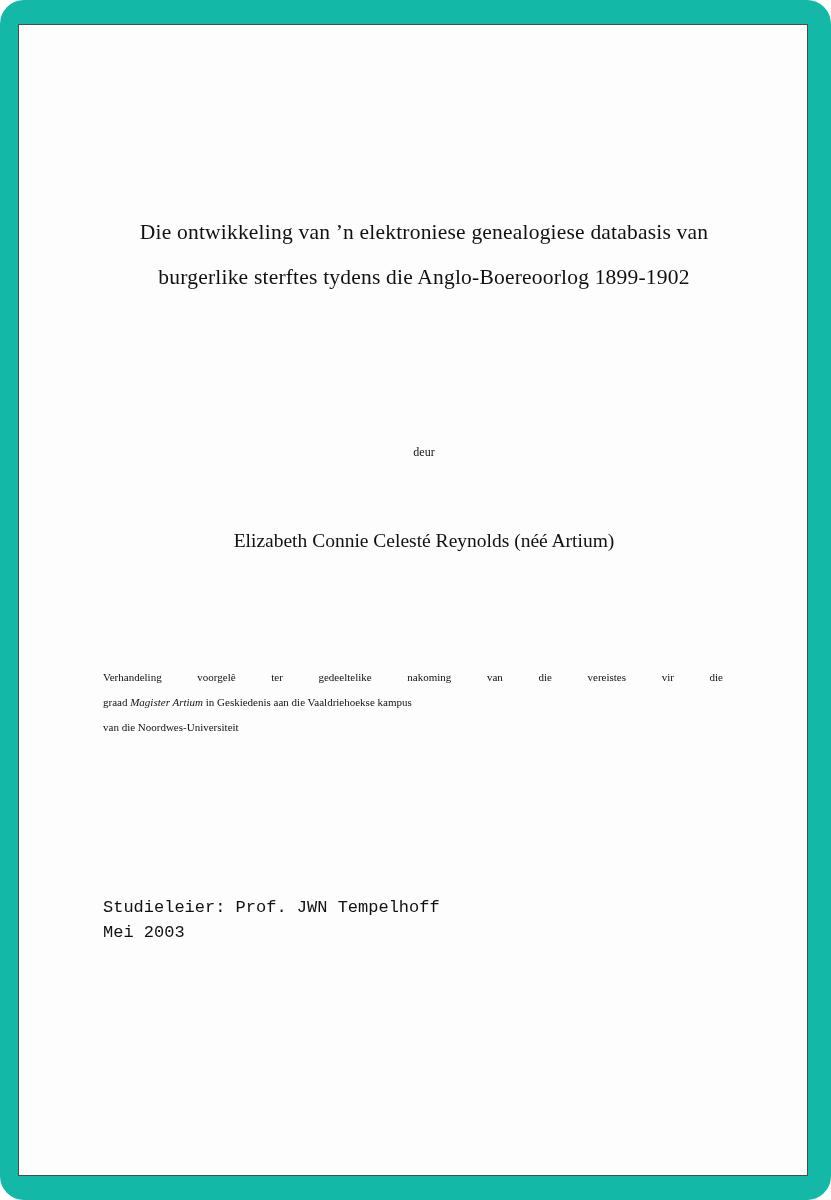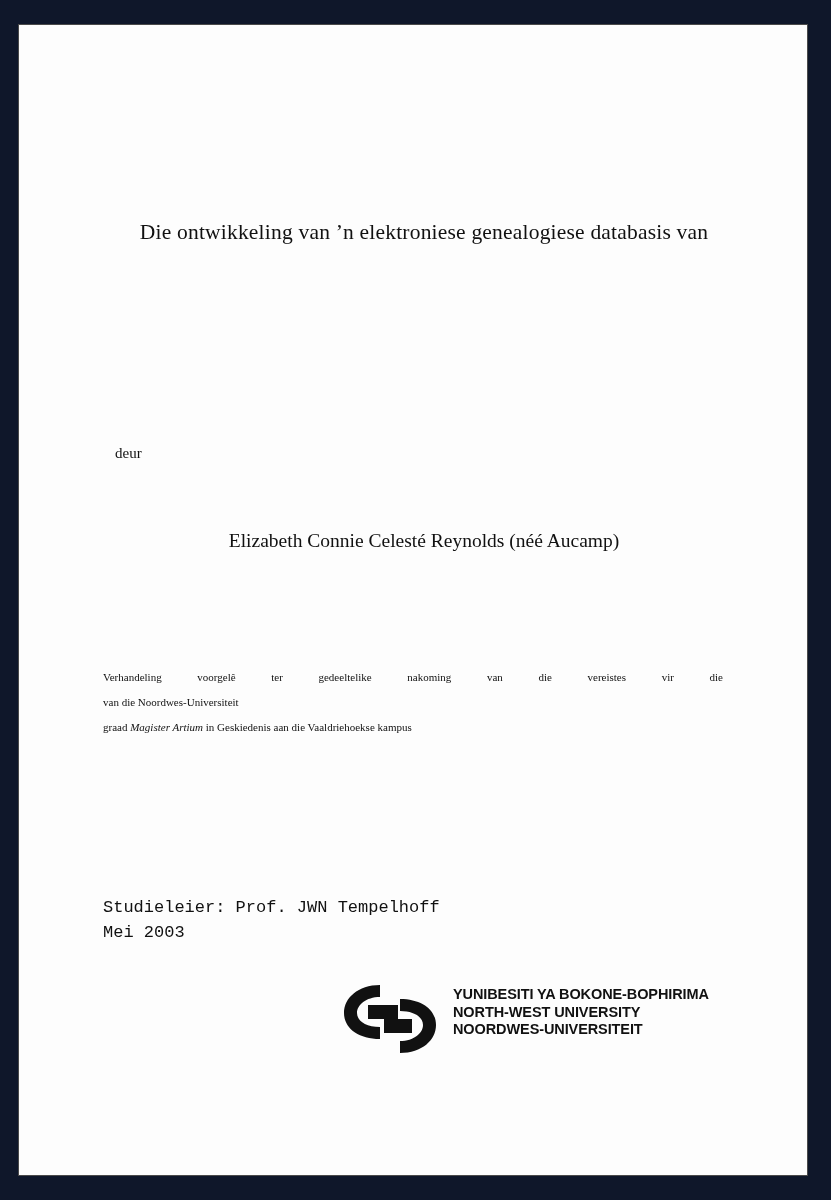--- a/index.html
+++ b/index.html
@@ -11,21 +11,22 @@
     width: 831px;
     height: 1200px;
     font-family: "Liberation Serif", serif;
     color: #111111;
     overflow: hidden;
   }
   .page {
     position: relative;
     width: 831px;
     height: 1200px;
-    background: #0f172a;
+    background: #14b8a6;
+    border-radius: 24px;
   }
   
   .scan-frame {
     position: absolute;
     left: 18px;
     top: 24px;
     width: 790px;
     height: 1152px;
     border: 1px solid #4a4a4a;
     box-sizing: border-box;
@@ -56,24 +57,24 @@
     line-height: 45px;
     letter-spacing: 0.2px;
   }
   .title .line {
     display: block;
     white-space: nowrap;
   }
   .by-word {
     position: absolute;
     top: 420px;
-    left: 12px;
+    left: 0;
     width: 642px;
-    text-align: left;
-    font-size: 15px;
+    text-align: center;
+    font-size: 12px;
   }
   .author {
     position: absolute;
     top: 505px;
     left: 0;
     width: 642px;
     text-align: center;
     font-size: 19.5px;
   }
   .statement {
@@ -139,47 +140,34 @@
 </head>
 <body>
 
 <div class="page">
   <div class="scan-frame"></div>
   <div class="sheet">
     <div class="content">
 
       <div class="title">
         <span class="line">Die ontwikkeling van ’n elektroniese genealogiese databasis van</span>
+        <span class="line">burgerlike sterftes tydens die Anglo-Boereoorlog 1899-1902</span>
       </div>
 
       <div class="by-word">deur</div>
 
-      <div class="author">Elizabeth Connie Celesté Reynolds (néé Aucamp)</div>
+      <div class="author">Elizabeth Connie Celesté Reynolds (néé Artium)</div>
 
       <div class="statement">
         <div class="just">Verhandeling voorgelê ter gedeeltelike nakoming van die vereistes vir die</div>
+        <div class="flow"><span>graad </span><i>Magister Artium</i><span> in Geskiedenis aan die Vaaldriehoekse kampus</span></div>
         <div class="flow">van die Noordwes-Universiteit</div>
-        <div class="flow"><span>graad </span><i>Magister Artium</i><span> in Geskiedenis aan die Vaaldriehoekse kampus</span></div>
       </div>
 
       <div class="supervisor">
         <span class="row">Studieleier: Prof. JWN Tempelhoff</span>
         <span class="row">Mei 2003</span>
       </div>
 
-      <div class="logo-block">
-        <svg class="logo-mark" viewBox="0 0 108 72" xmlns="http://www.w3.org/2000/svg">
-          <path d="M42 2 C20 2 6 15 6 30 C6 45 20 56 42 56 L42 44 C28 44 19 38 19 30 C19 22 28 14 42 14 Z" fill="#111111"></path>
-          <rect x="30" y="22" width="30" height="14" fill="#111111"></rect>
-          <path d="M62 16 C84 16 98 27 98 42 C98 57 84 70 62 70 L62 58 C76 58 85 50 85 42 C85 34 76 28 62 28 Z" fill="#111111"></path>
-          <rect x="46" y="36" width="28" height="14" fill="#111111"></rect>
-          <rect x="40" y="12" width="16" height="48" fill="#ffffff" opacity="0"></rect>
-        </svg>
-        <div class="logo-text">
-          <span>YUNIBESITI YA BOKONE-BOPHIRIMA</span>
-          <span>NORTH-WEST UNIVERSITY</span>
-          <span>NOORDWES-UNIVERSITEIT</span>
-        </div>
-      </div>
 
     </div>
   </div>
 </div>
 
 </body></html>

